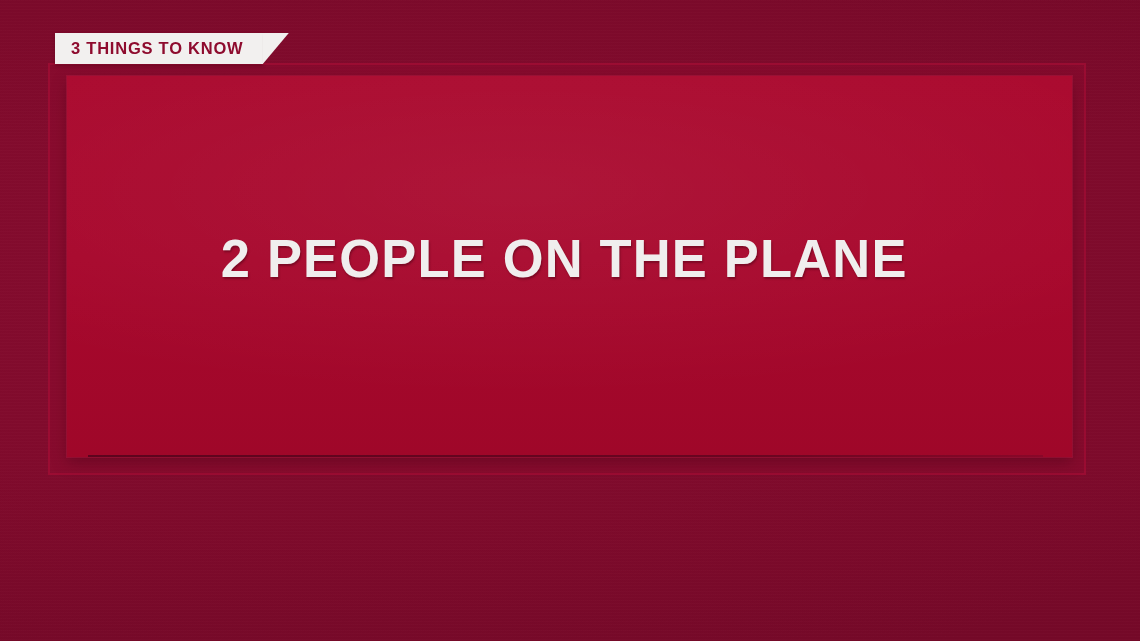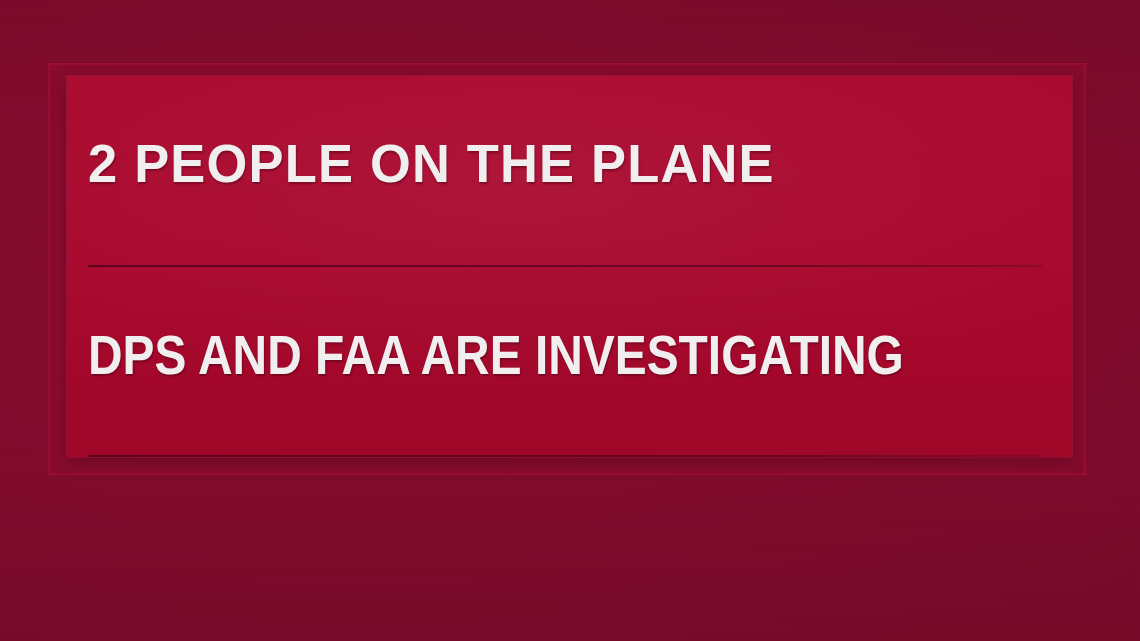--- a/index.html
+++ b/index.html
@@ -114,20 +114,21 @@
     display: flex;
     flex-direction: column;
     z-index: 4;
   }
   .line-row {
     flex: 1 1 0;
     display: flex;
     flex-direction: column;
     justify-content: center;
     position: relative;
+    text-align: center;
   }
   .line-text {
     color: #f0eeee;
     font-weight: bold;
     line-height: 1.02;
     white-space: nowrap;
     text-shadow: 1px 2px 2px rgba(70,0,20,0.45);
     padding-bottom: 14px;
   }
   .line-text.wide {
@@ -158,29 +159,31 @@
 
   <div id="bg-vignette"></div>
   <div id="bg-texture"></div>
 
   <div id="card-frame"></div>
 
   <div id="card">
     <div id="card-sheen"></div>
   </div>
 
+  <div id="kicker">
+    <div id="kicker-body">
+      <span id="kicker-label">3 THINGS TO KNOW</span>
+    </div>
+    <div id="kicker-wedge"></div>
+  </div>
 
   <div id="lines">
 
     <div class="line-row">
       <div class="line-text wide">2 PEOPLE ON THE PLANE</div>
       <div class="divider"></div>
     </div>
 
 
-    <div class="line-row">
-      <div class="line-text condensed">DPS AND FAA ARE INVESTIGATING</div>
-      <div class="divider"></div>
-    </div>
 
   </div>
 
 </div>
 
 </body></html>

